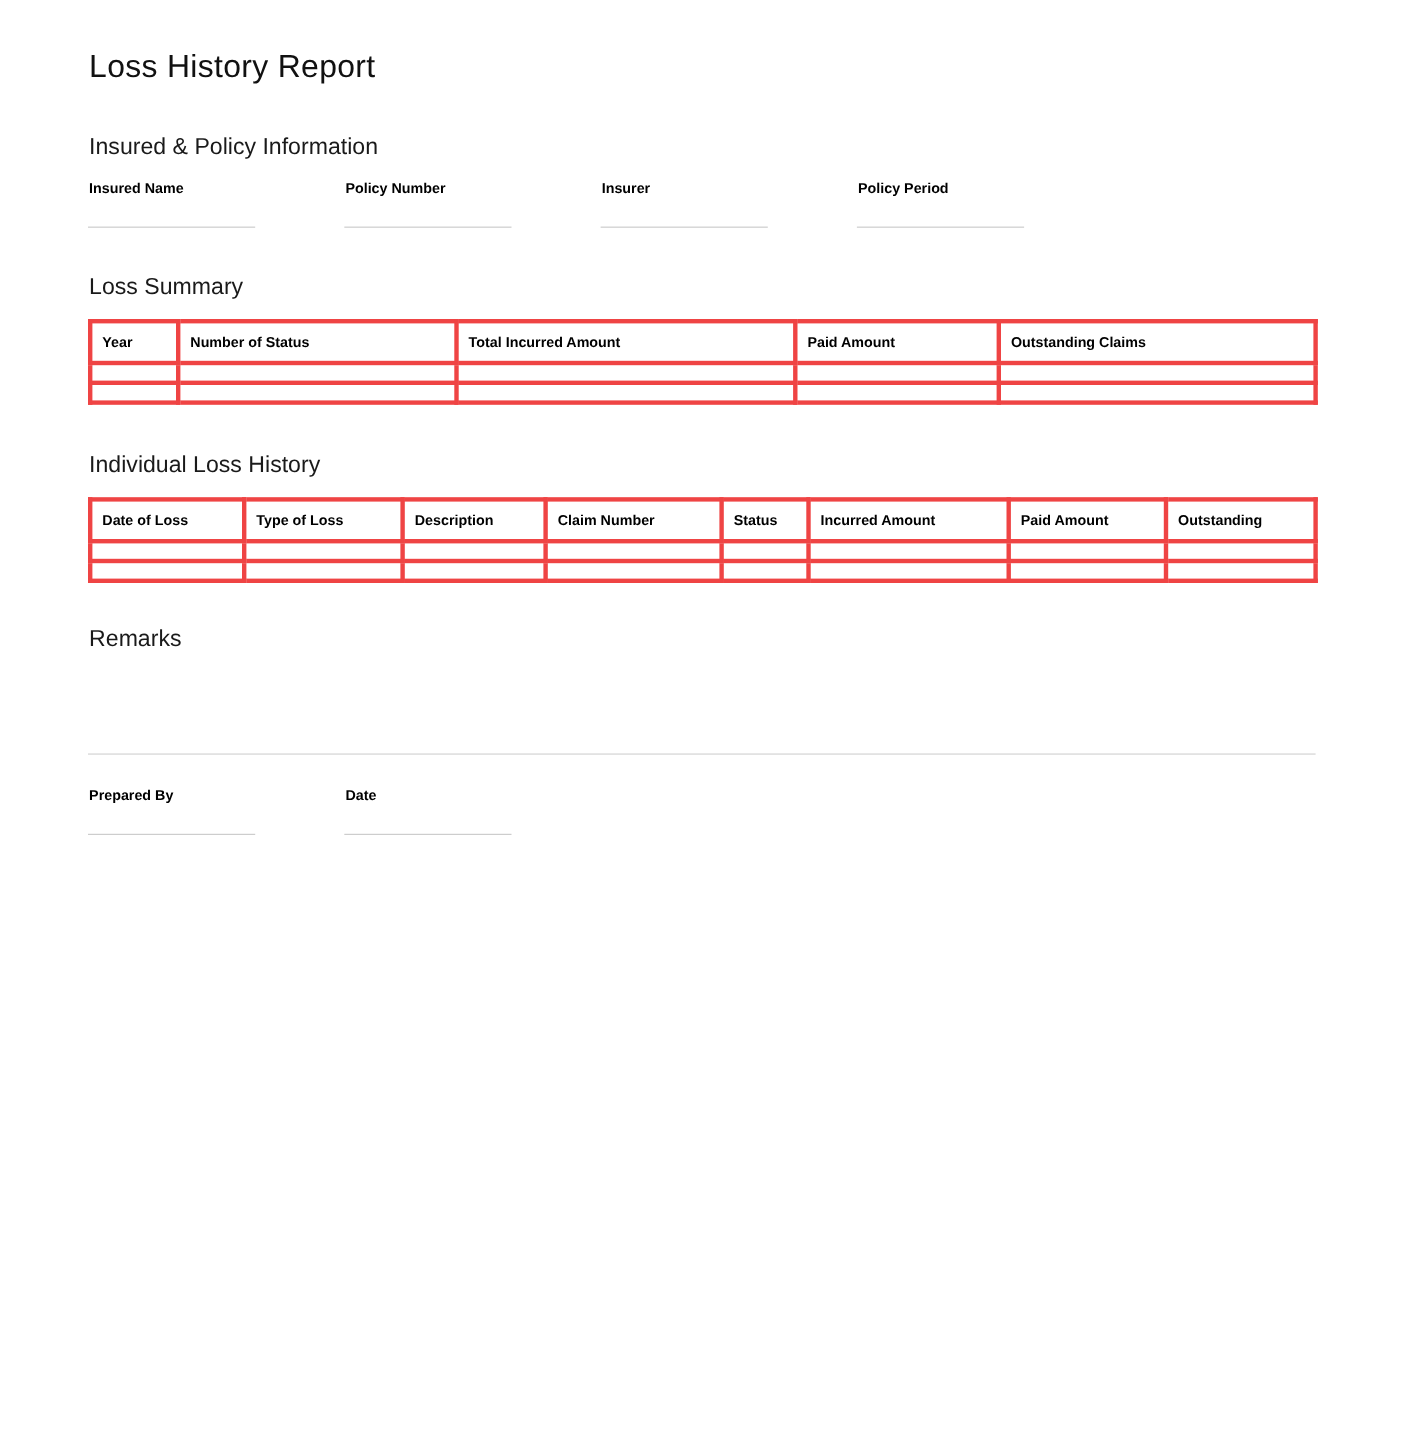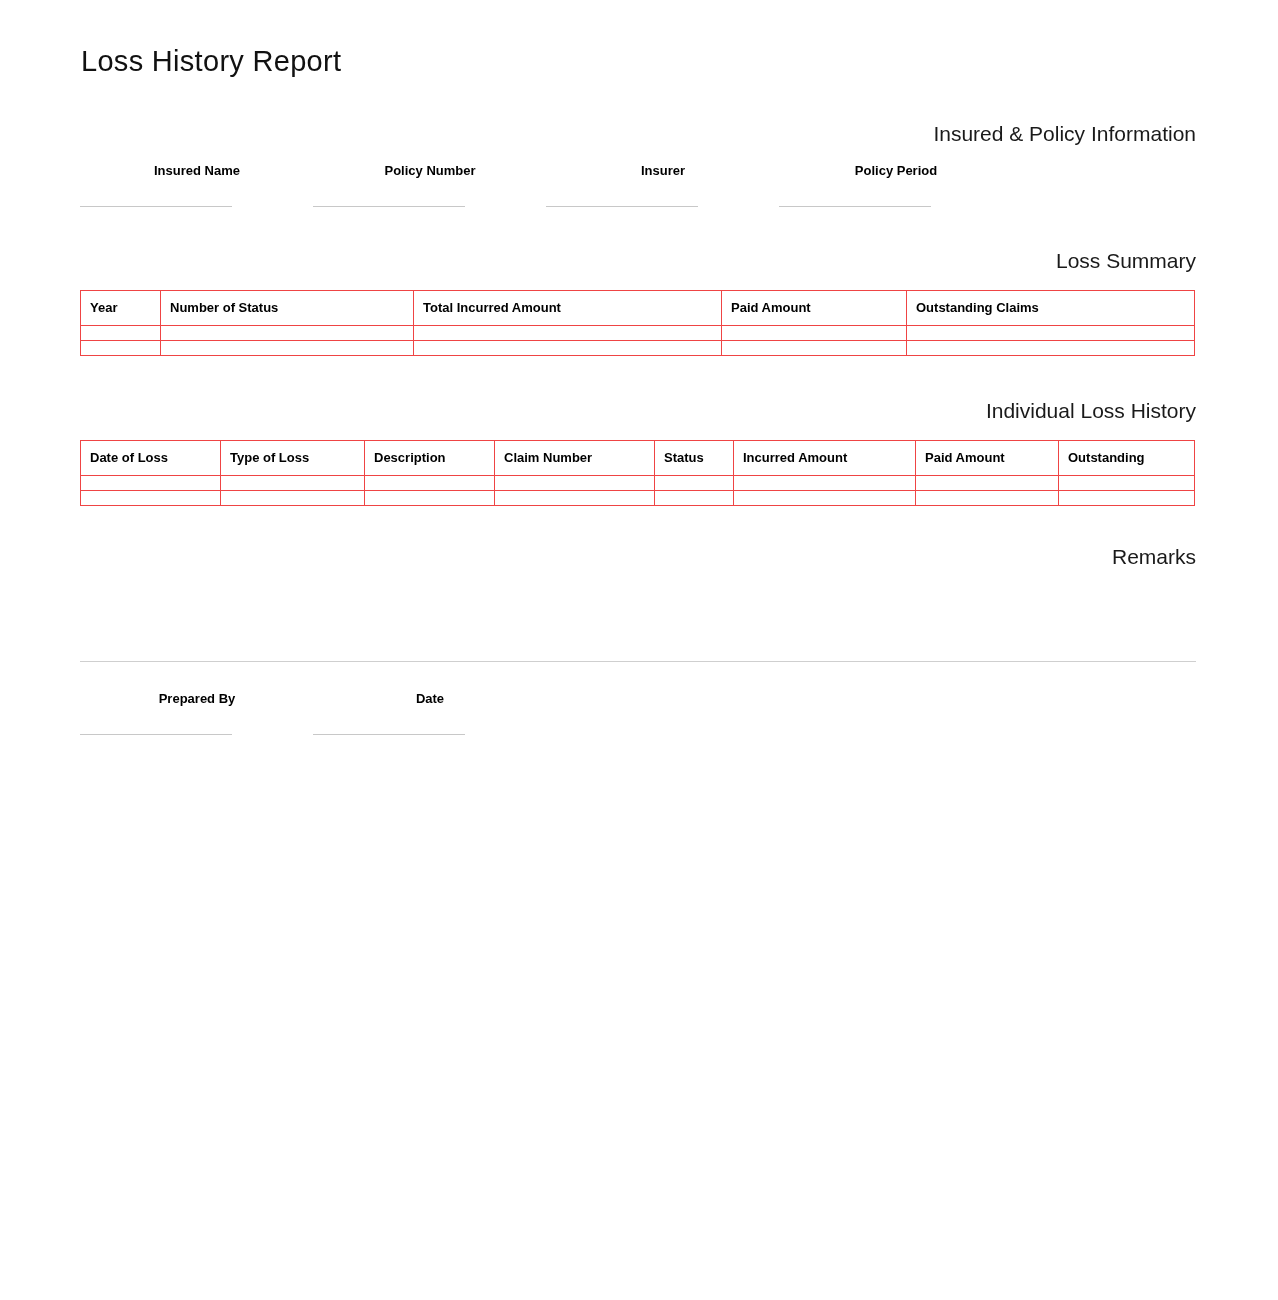--- a/index.html
+++ b/index.html
@@ -32,29 +32,27 @@
     color: #111111;
   }
 
   
   .section-heading {
     font-size: 21px;
     font-weight: 400;
     line-height: 1.2;
     margin: 0 0 17px 1px;
     color: #1a1a1a;
-    text-align: right;
   }
 
   
   .field-grid {
     display: flex;
     margin: 0;
     padding: 0;
-    text-align: center;
   }
   .field-cell {
     width: 233px;
     flex: 0 0 233px;
   }
   .field-label {
     font-size: 13px;
     font-weight: 700;
     line-height: 1.2;
     color: #000000;
@@ -74,21 +72,21 @@
   
   table.report-table {
     border-collapse: collapse;
     table-layout: fixed;
     border-spacing: 0;
     font-size: 13px;
     margin: 0;
   }
   table.report-table th,
   table.report-table td {
-    border: 1px solid #ef4444;
+    border: 4px solid #ef4444;
     text-align: left;
     vertical-align: top;
     padding: 0;
   }
   table.report-table th {
     font-weight: 700;
     color: #000000;
     height: 34px;
     padding: 0 0 0 9px;
     line-height: 34px;

